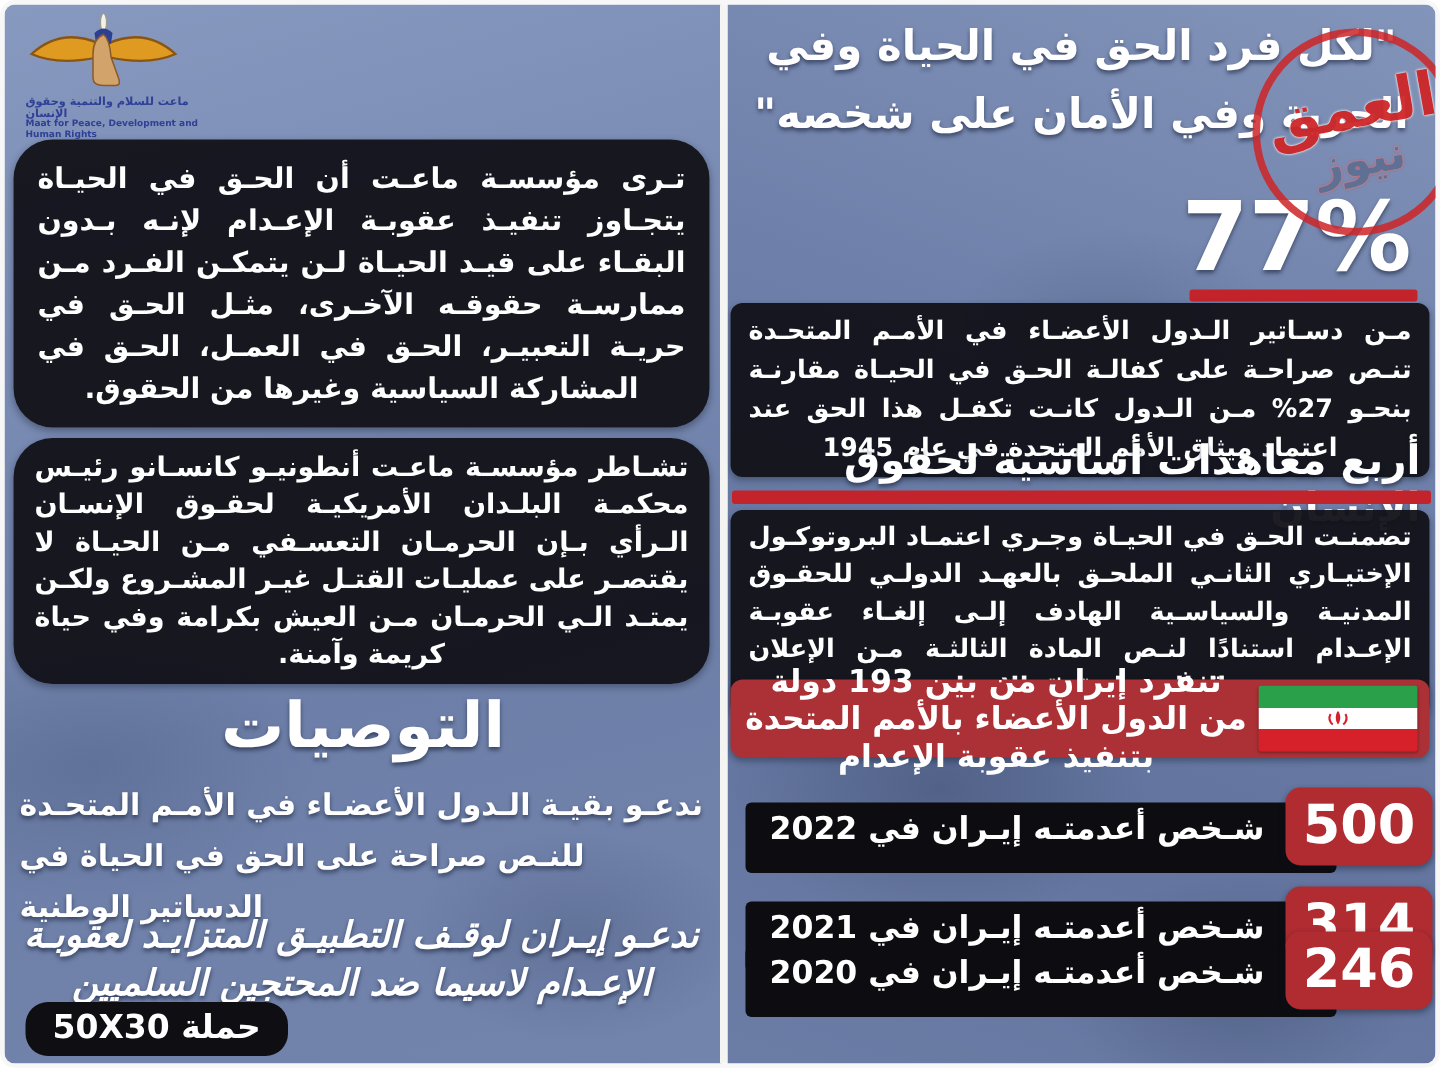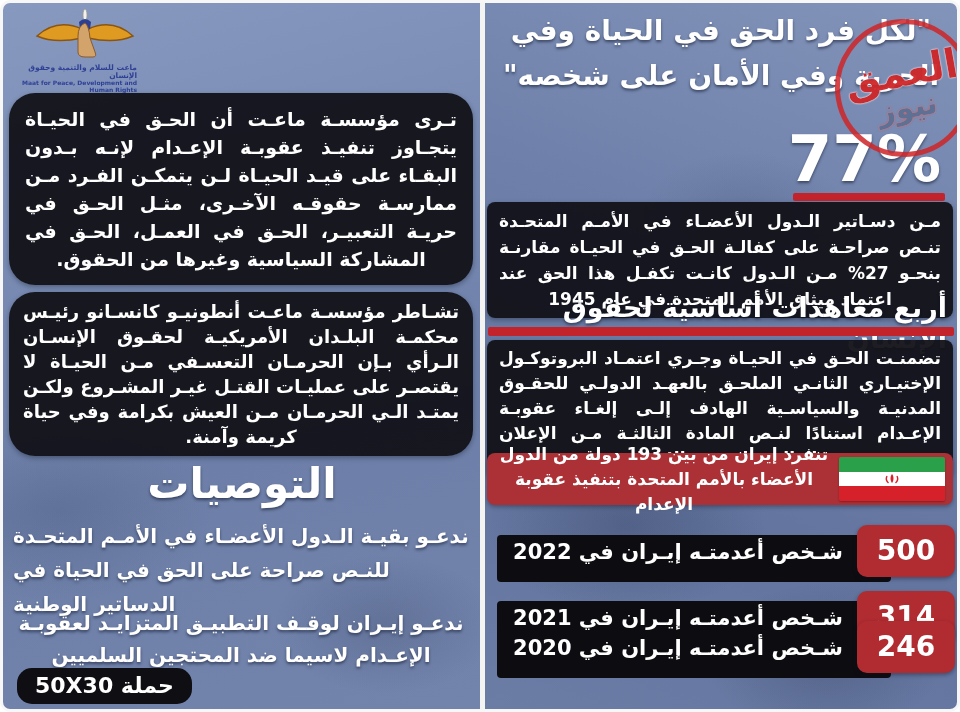--- a/index.html
+++ b/index.html
@@ -19,55 +19,55 @@
       radial-gradient(170px 110px at 72% 93%, rgba(24,32,58,.22), transparent 70%),
       radial-gradient(150px 90px at 55% 30%, rgba(24,32,58,.12), transparent 70%),
       linear-gradient(200deg,#8394ba 0%,#6f81aa 35%,#63759f 70%,#6b7ca5 100%);}
   .divider{position:absolute;left:477px;top:0;bottom:0;width:5px;background:#f4f4f2;z-index:5;}
   
   .darkbox{position:absolute;background:rgba(17,17,23,.95);color:#fff;font-weight:bold;
     text-align:justify;text-align-last:center;box-shadow:0 2px 5px rgba(10,15,30,.35);}
   .white-t{color:#fff;font-weight:bold;text-shadow:0 2px 3px rgba(12,20,42,.55);}
   .redline{position:absolute;background:#c3242b;border-radius:2px;}
   
-  .logo{position:absolute;top:5px;left:14px;width:120px;text-align:right;line-height:1.1;}
+  .logo{position:absolute;top:5px;left:14px;width:120px;text-align:left;line-height:1.1;}
   .logo .ar{font-size:7.5px;color:#2f4096;font-weight:bold;display:block;}
   .logo .en{font-size:6px;color:#2f4096;font-weight:bold;display:block;direction:ltr;}
   .lbox1{top:90px;left:6px;right:8px;padding:12px 16px;font-size:19px;line-height:28px;border-radius:26px;}
   .lbox2{top:289px;left:6px;right:8px;padding:7px 14px;font-size:18px;line-height:25px;border-radius:26px;}
   .rec-title{position:absolute;top:456px;left:0;right:0;text-align:center;font-size:42px;}
   .rec-p1{position:absolute;top:516px;left:10px;right:12px;font-size:20px;line-height:34px;text-align:left;}
-  .rec-p2{position:absolute;top:604px;left:10px;right:12px;font-size:20px;line-height:32px;text-align:center;}
+  .rec-p2{position:absolute;top:604px;left:10px;right:12px;font-size:24px;line-height:32px;text-align:center;font-style:italic;}
   .badge{position:absolute;left:14px;bottom:5px;height:36px;line-height:36px;padding:0 18px;
     background:#0e0e13;color:#fff;font-weight:bold;font-size:22px;border-radius:15px;}
   
   .quote{position:absolute;top:5px;left:8px;right:8px;font-size:28px;line-height:45px;text-align:center;}
   .qsrc{position:absolute;top:99px;left:0;right:2px;height:27px;line-height:27px;background:#0c0c10;
     color:#fff;font-weight:bold;font-size:17px;text-align:center;}
   .pct{position:absolute;top:124px;right:16px;font-size:64px;line-height:64px;}
   .pct-line{top:190px;right:12px;width:152px;height:8px;}
   .rbox1{top:199px;left:2px;right:4px;padding:6px 12px;font-size:17px;line-height:26px;border-radius:8px;}
   .t-title{position:absolute;top:289px;left:8px;right:10px;font-size:27px;text-align:right;}
   .t-line{top:324px;left:3px;right:3px;height:9px;}
   .rbox2{top:337px;left:2px;right:4px;padding:6px 12px;font-size:17px;line-height:25px;border-radius:8px;}
   .iranbox{position:absolute;top:450px;left:2px;right:4px;height:52px;background:#ab3136;border-radius:8px;
     box-shadow:0 2px 4px rgba(10,15,30,.35);}
   .iranbox .txt{position:absolute;top:0;bottom:0;left:8px;right:120px;display:flex;align-items:center;
-    justify-content:center;color:#fff;font-weight:bold;font-size:17px;line-height:25px;text-align:center;}
+    justify-content:center;color:#fff;font-weight:bold;font-size:21px;line-height:25px;text-align:center;}
   .flag{position:absolute;right:8px;top:4px;width:106px;height:44px;border-radius:2px;overflow:hidden;
     box-shadow:0 1px 2px rgba(0,0,0,.3);}
   .flag .g{height:34%;background:#2aa04a;}
   .flag .w{height:32%;background:#ffffff;position:relative;}
   .flag .r{height:34%;background:#d6212b;}
   .exrow{position:absolute;left:2px;right:2px;height:56px;}
   .r1{top:522px;} .r2{top:588px;} .r3{top:618px;}
   .exbar{position:absolute;left:10px;right:64px;top:10px;height:47px;background:#0d0d11;border-radius:4px;
     color:#fff;font-weight:bold;font-size:21px;line-height:35px;text-align:right;padding-right:48px;}
   .exnum{position:absolute;right:0;top:0;width:98px;height:52px;background:#b02c31;border-radius:10px;
-    color:#fff;font-weight:bold;font-size:28px;line-height:52px;text-align:center;
+    color:#fff;font-weight:bold;font-size:36px;line-height:52px;text-align:center;
     box-shadow:0 2px 4px rgba(10,15,30,.4);}
   
   .wm{position:absolute;top:16px;right:-16px;width:128px;height:128px;border:5px solid rgba(206,38,40,.9);
     border-radius:50%;transform:rotate(-10deg);z-index:9;display:flex;flex-direction:column;
     align-items:center;justify-content:center;pointer-events:none;opacity:.95;}
   .wm .l1{font-size:40px;font-weight:bold;color:#ce2628;line-height:40px;
     text-shadow:0 0 2px #fff,0 0 1px #fff;}
   .wm .l2{font-size:30px;font-weight:bold;color:#5d6f92;line-height:32px;
     text-shadow:0 0 2px #d33,0 0 1px #fff;}
 </style>

